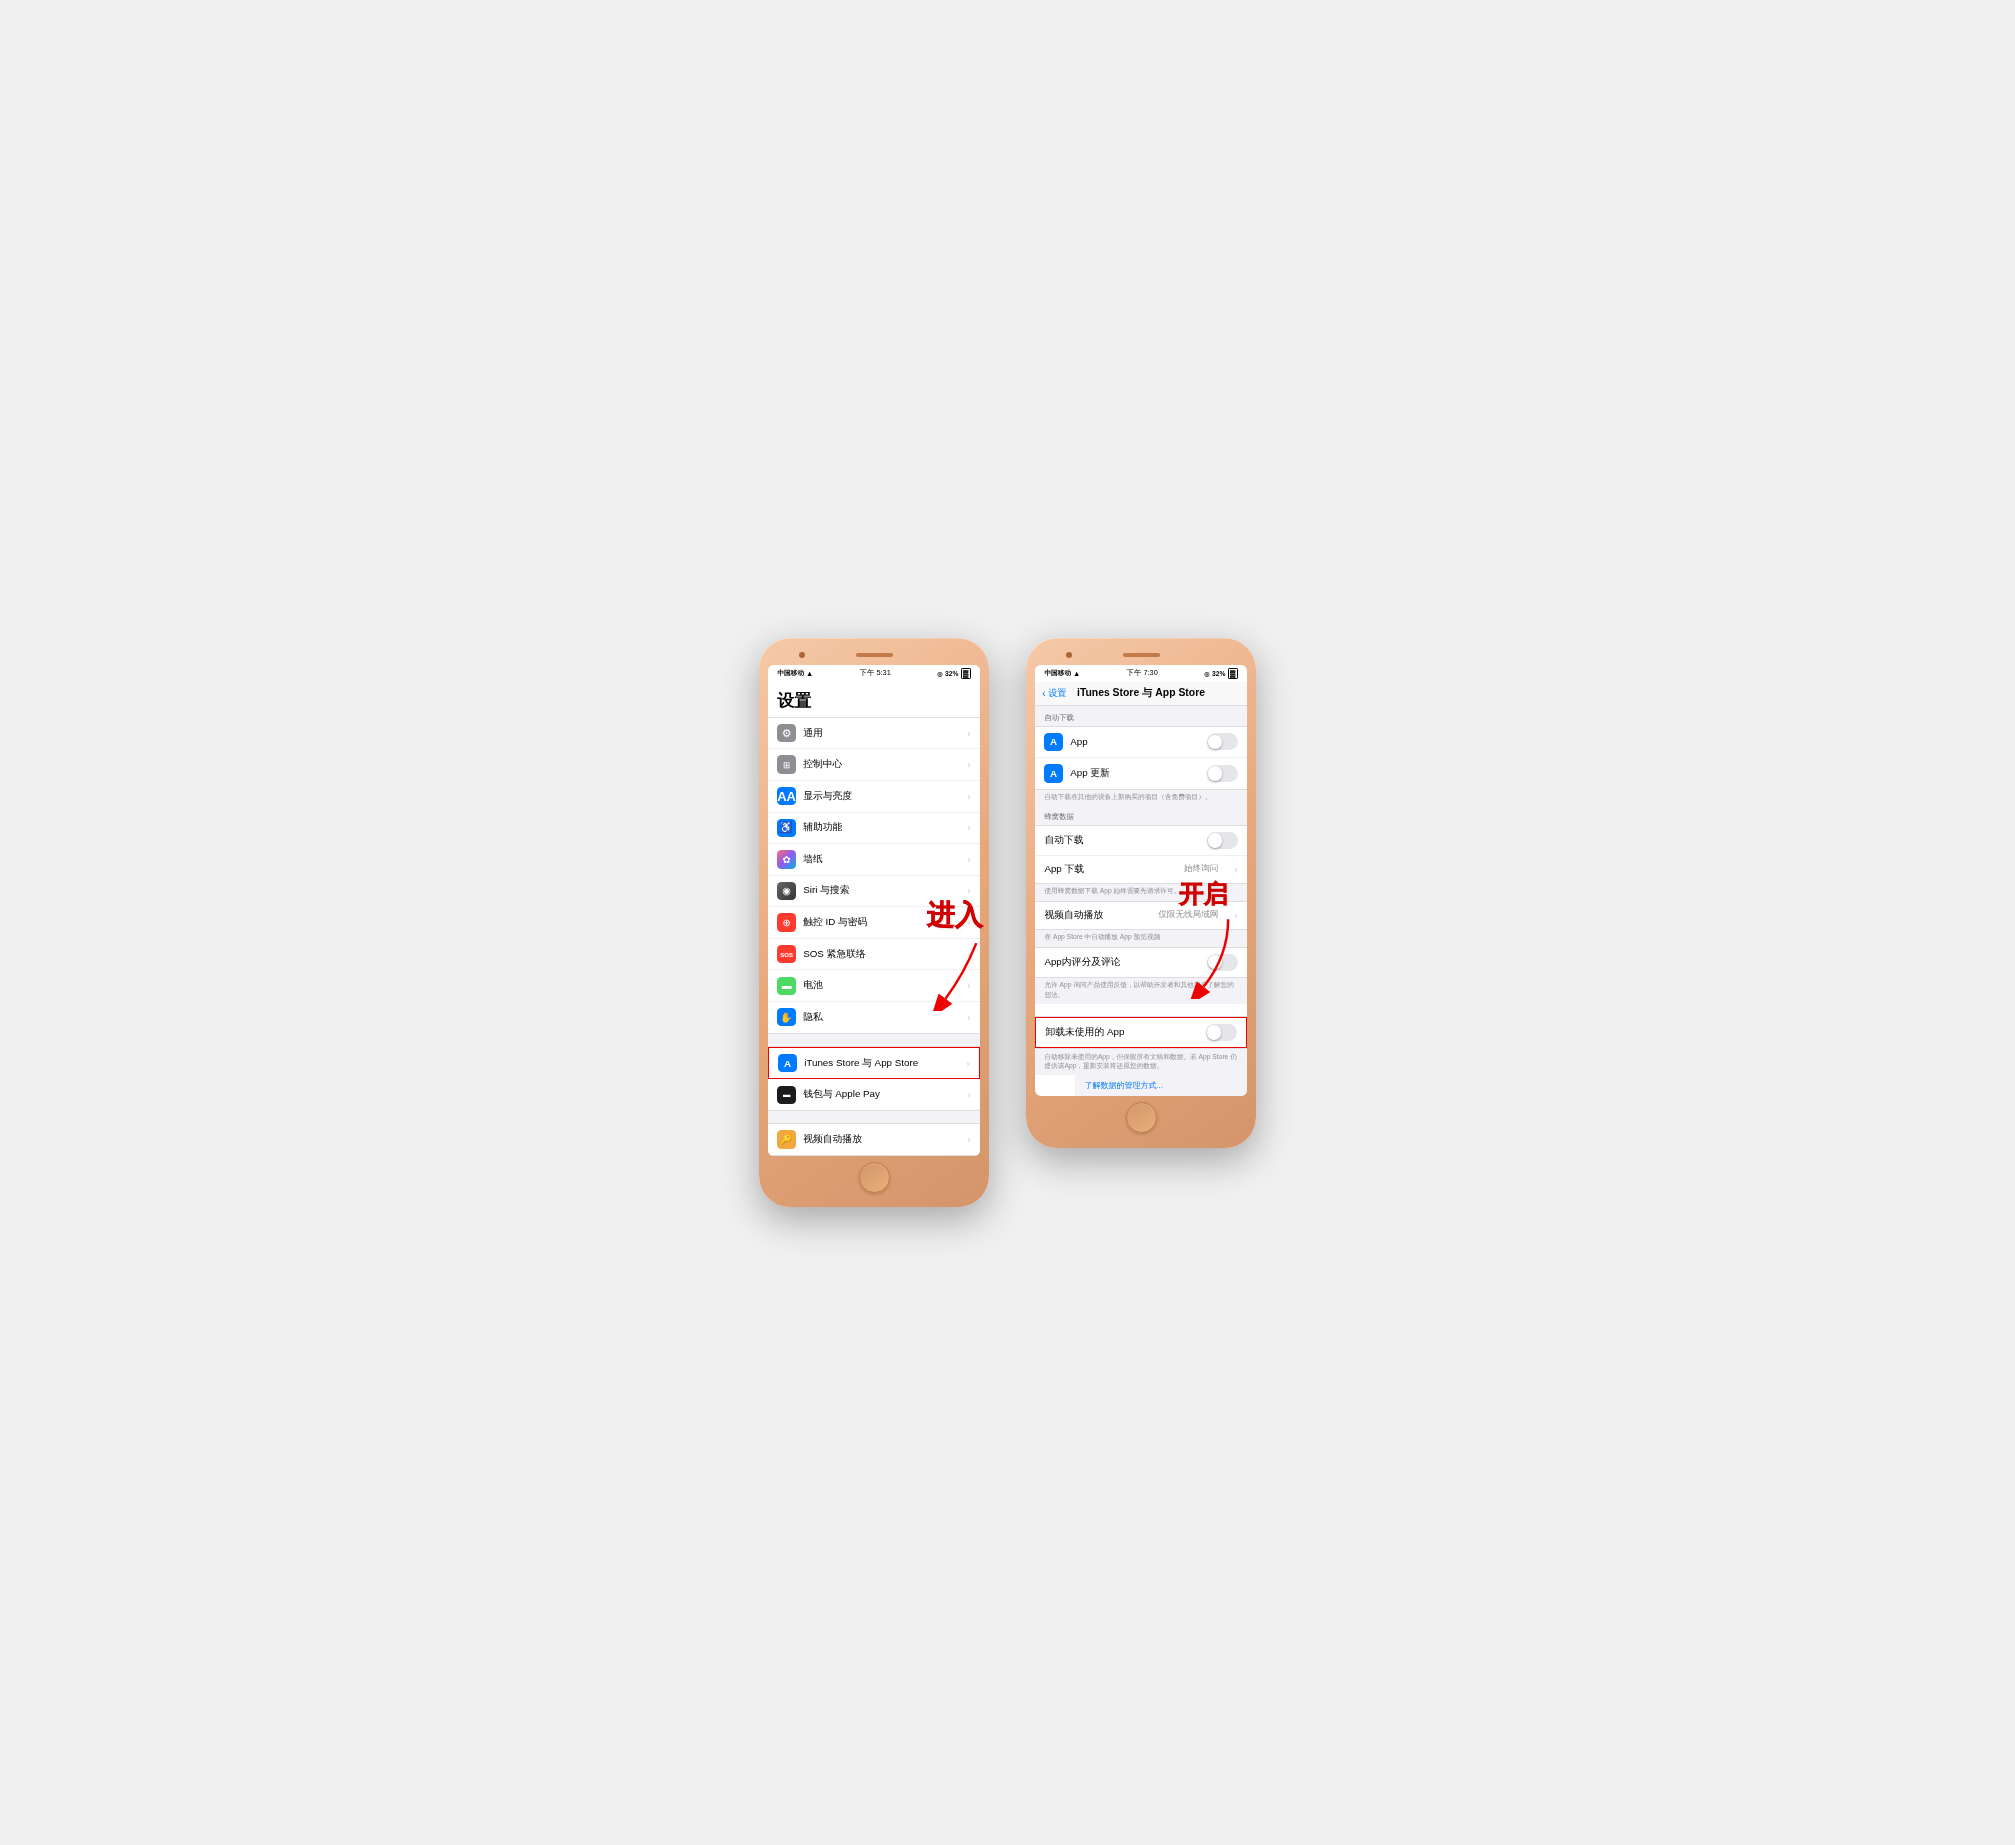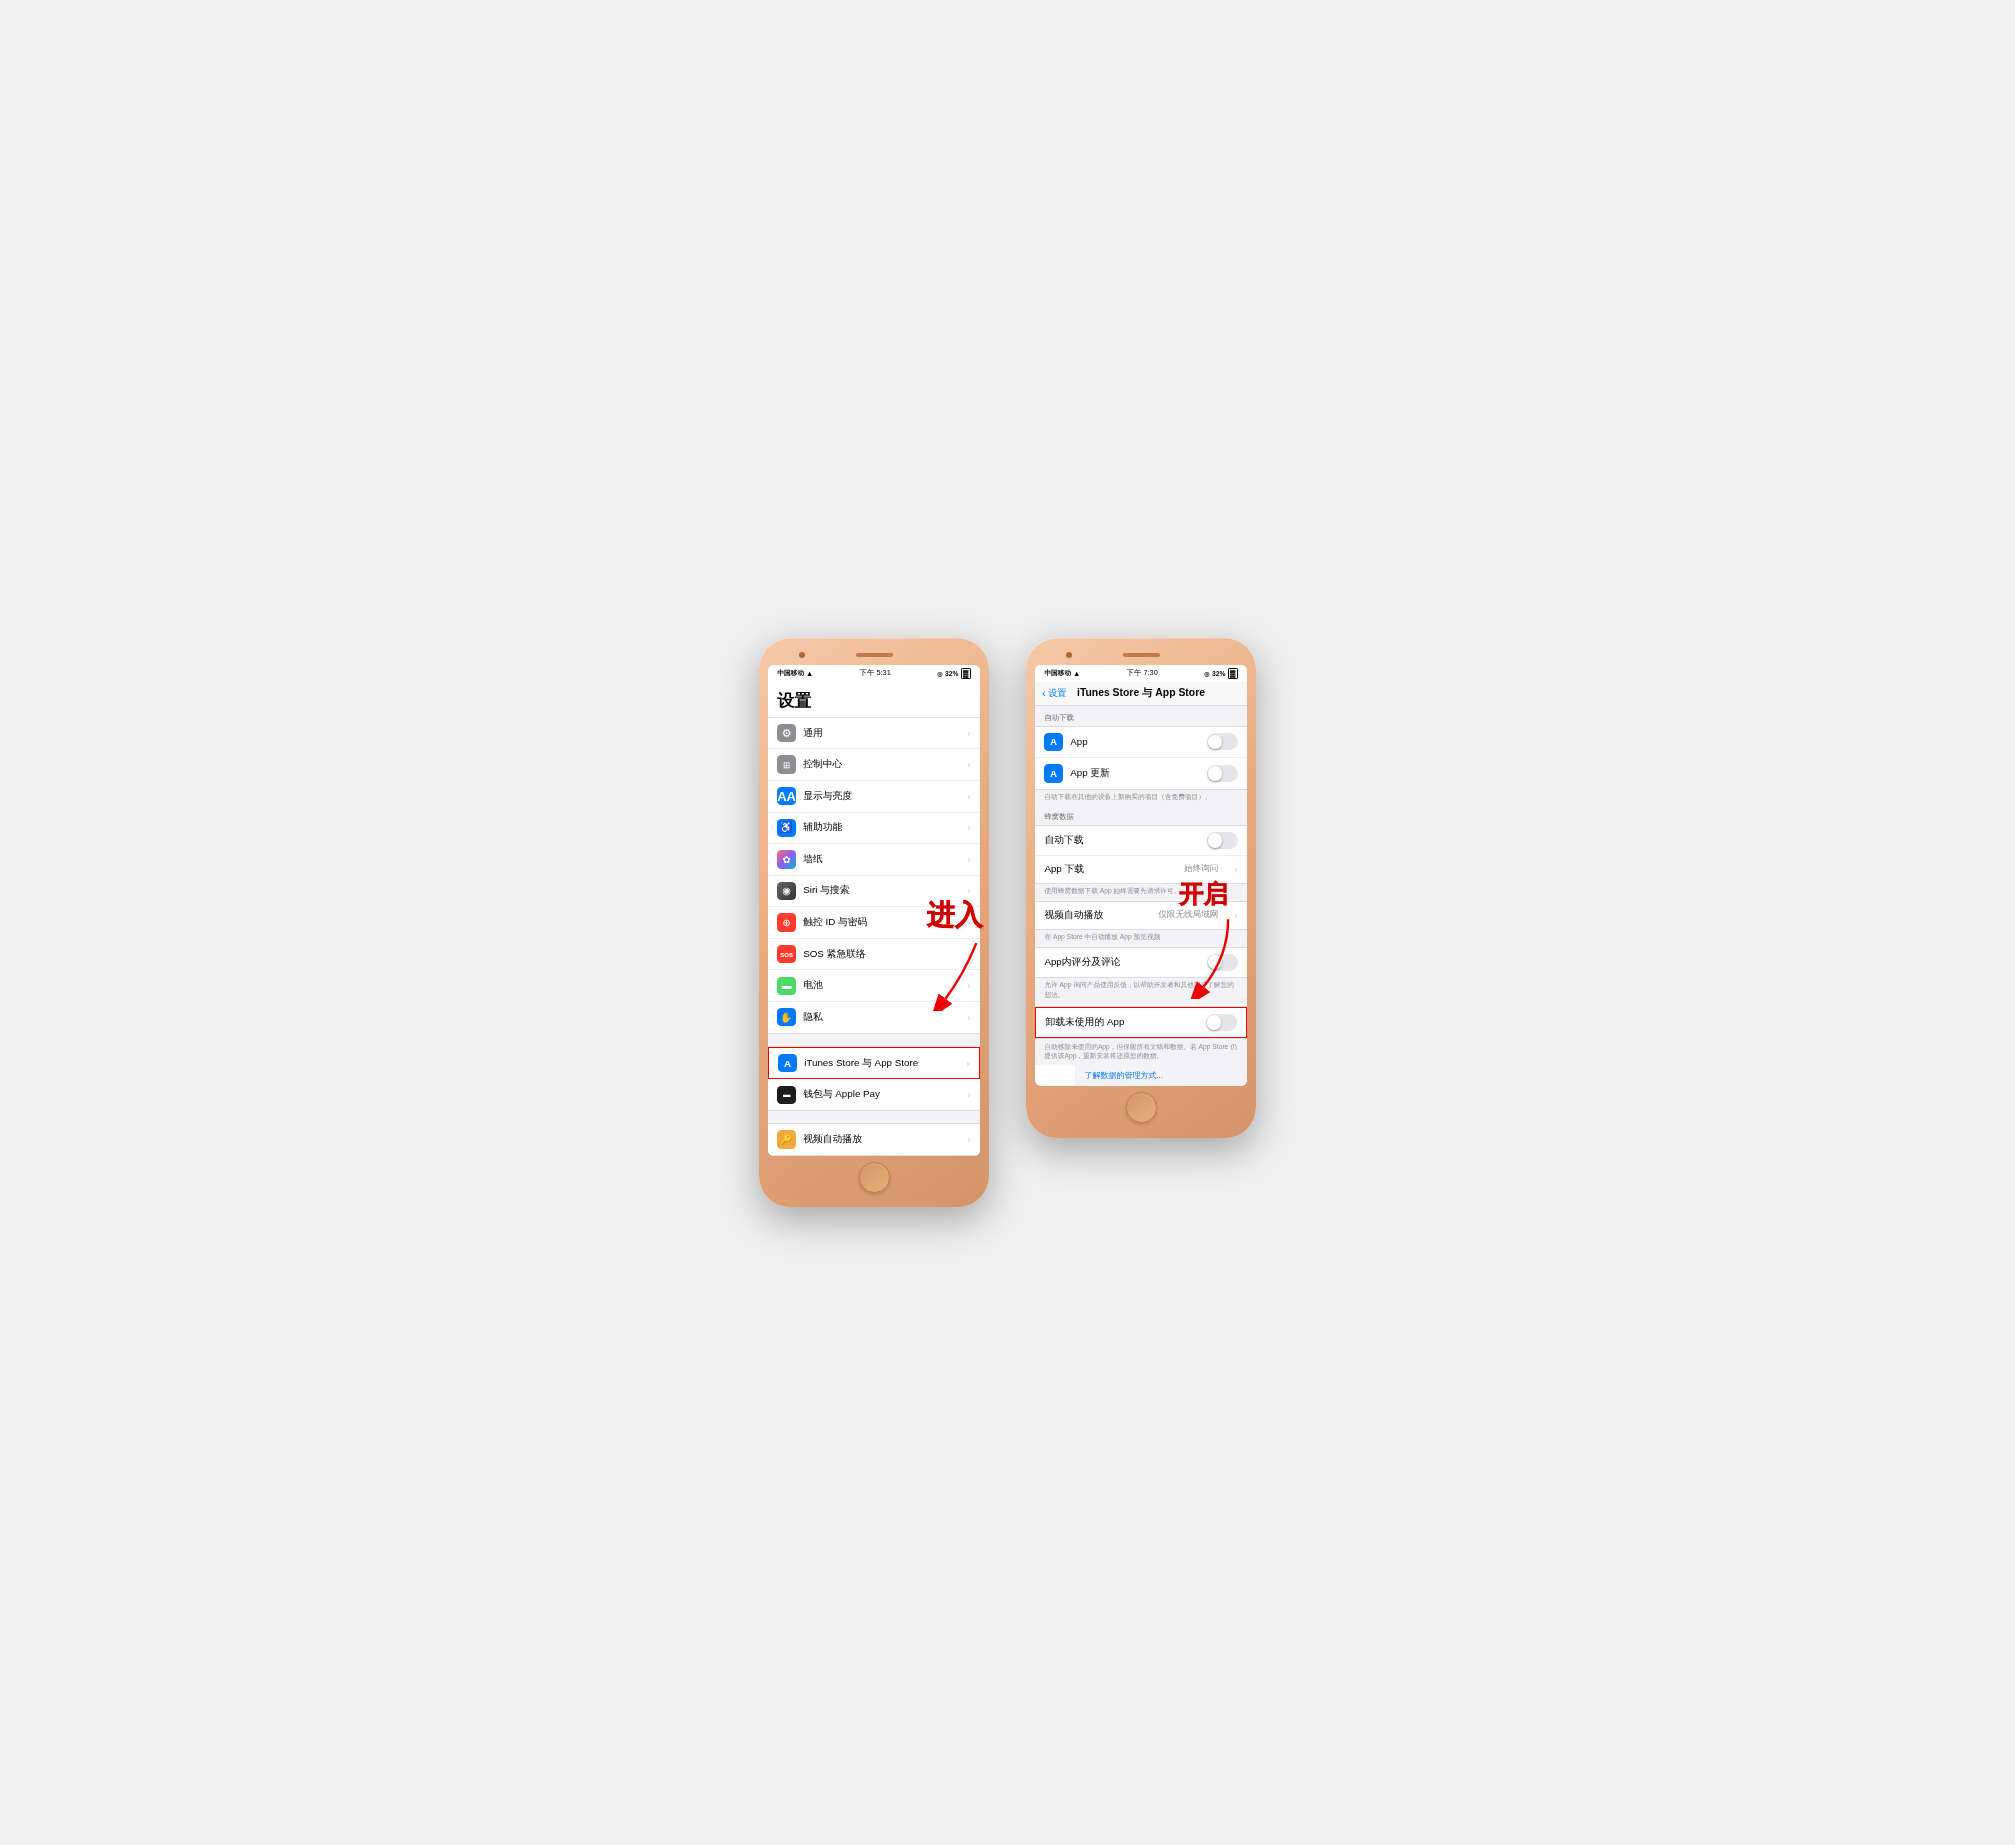--- a/index.html
+++ b/index.html
@@ -473,21 +473,21 @@
       <div class="settings-list" style="margin-top:0;">
         <div class="settings-item">
           <span class="item-label">App内评分及评论</span>
           <div class="toggle off">
             <div class="toggle-knob"></div>
           </div>
         </div>
       </div>
       <div class="info-text">允许 App 询问产品使用反馈，以帮助开发者和其他用户了解您的想法。</div>
 
-      <div class="settings-list" style="margin-top:2px;">
+      <div class="settings-list" style="margin-top:12px;">
         <div class="settings-item highlighted">
           <span class="item-label">卸载未使用的 App</span>
           <div class="toggle off">
             <div class="toggle-knob"></div>
           </div>
         </div>
       </div>
       <div class="info-text">自动移除未使用的App，但保留所有文稿和数据。若 App Store 仍提供该App，重新安装将还原您的数据。</div>
 
       <div class="link-text">了解数据的管理方式...</div>

